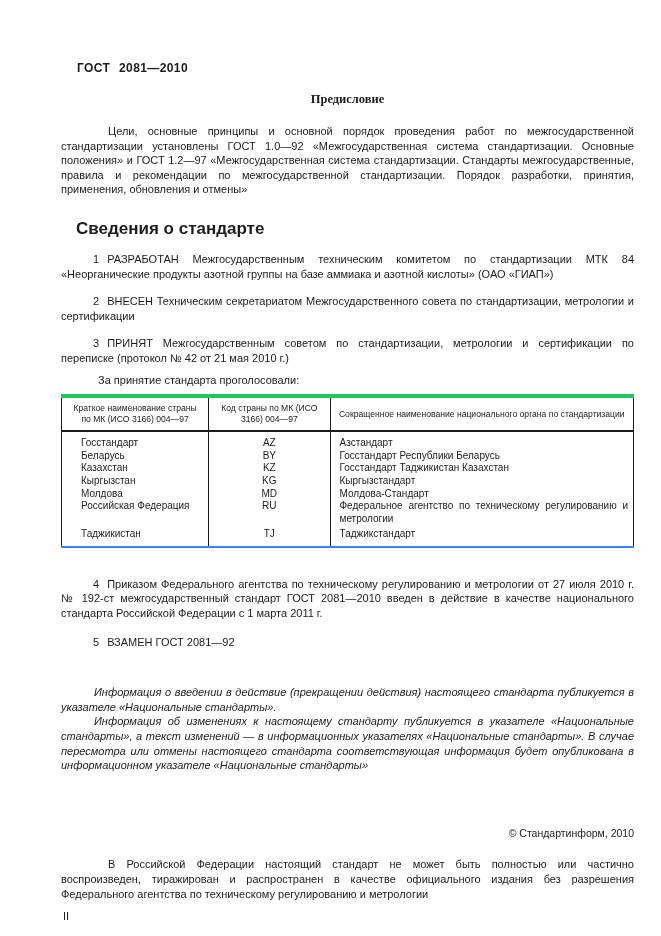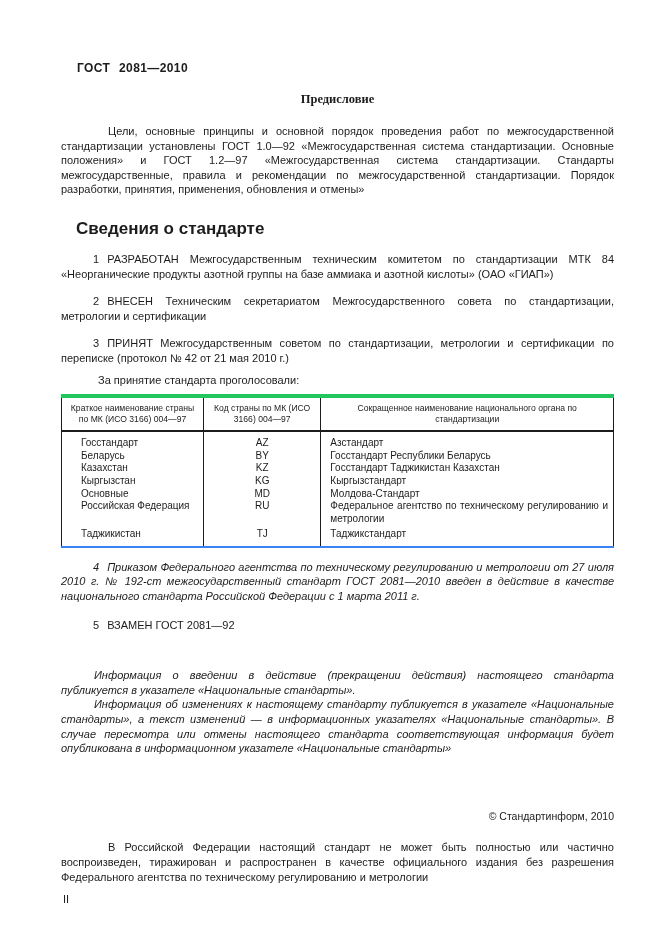--- a/index.html
+++ b/index.html
@@ -6,21 +6,21 @@
   body {
     width: 661px; height: 936px;
     font-family: "Liberation Sans", sans-serif;
     color: #1c1c1c;
     -webkit-font-smoothing: antialiased;
   }
   .page {
     position: relative;
     width: 661px; height: 936px;
     box-sizing: border-box;
-    padding: 61px 47px 0 61px;
+    padding: 61px 27px 0 61px;
     background: #ffffff;
     overflow: hidden;
   }
   .doc-code {
     font-weight: bold;
     font-size: 12px;
     letter-spacing: 0.4px;
     word-spacing: 5px;
     margin-left: 16px;
   }
@@ -75,21 +75,21 @@
     line-height: 12.6px;
     vertical-align: top;
     padding: 0;
   }
   table.vote tbody tr.first td { padding-top: 5px; }
   table.vote tbody tr.last td  { padding-bottom: 5px; border-bottom: 2px solid #3b82f6; }
   td.cell-country { padding-left: 19px !important; }
   td.cell-code    { text-align: center; }
   td.cell-org     { padding-left: 9px !important; padding-right: 5px !important; text-align: justify; }
   tr.gap-above td { padding-top: 3px !important; }
-  .sec4 { margin-top: 12px; font-style: italic; }
+  .sec4 { margin-top: 29px; }
   .sec5 { margin-top: 14px; }
   .italic-block { margin-top: 36px; }
   .italic-block .para {
     font-style: italic;
     text-indent: 33px;
   }
   .copyright {
     margin-top: 53px;
     text-align: right;
     font-size: 10.5px;
@@ -147,21 +147,21 @@
         <td class="cell-country">Казахстан</td>
         <td class="cell-code">KZ</td>
         <td class="cell-org">Госстандарт Таджикистан Казахстан</td>
       </tr>
       <tr>
         <td class="cell-country">Кыргызстан</td>
         <td class="cell-code">KG</td>
         <td class="cell-org">Кыргызстандарт</td>
       </tr>
       <tr>
-        <td class="cell-country">Основные</td>
+        <td class="cell-country">Молдова</td>
         <td class="cell-code">MD</td>
         <td class="cell-org">Молдова-Стандарт</td>
       </tr>
       <tr>
         <td class="cell-country">Российская Федерация</td>
         <td class="cell-code">RU</td>
         <td class="cell-org">Федеральное агентство по техническому регулированию и метрологии</td>
       </tr>
       <tr class="last gap-above">
         <td class="cell-country">Таджикистан</td>

